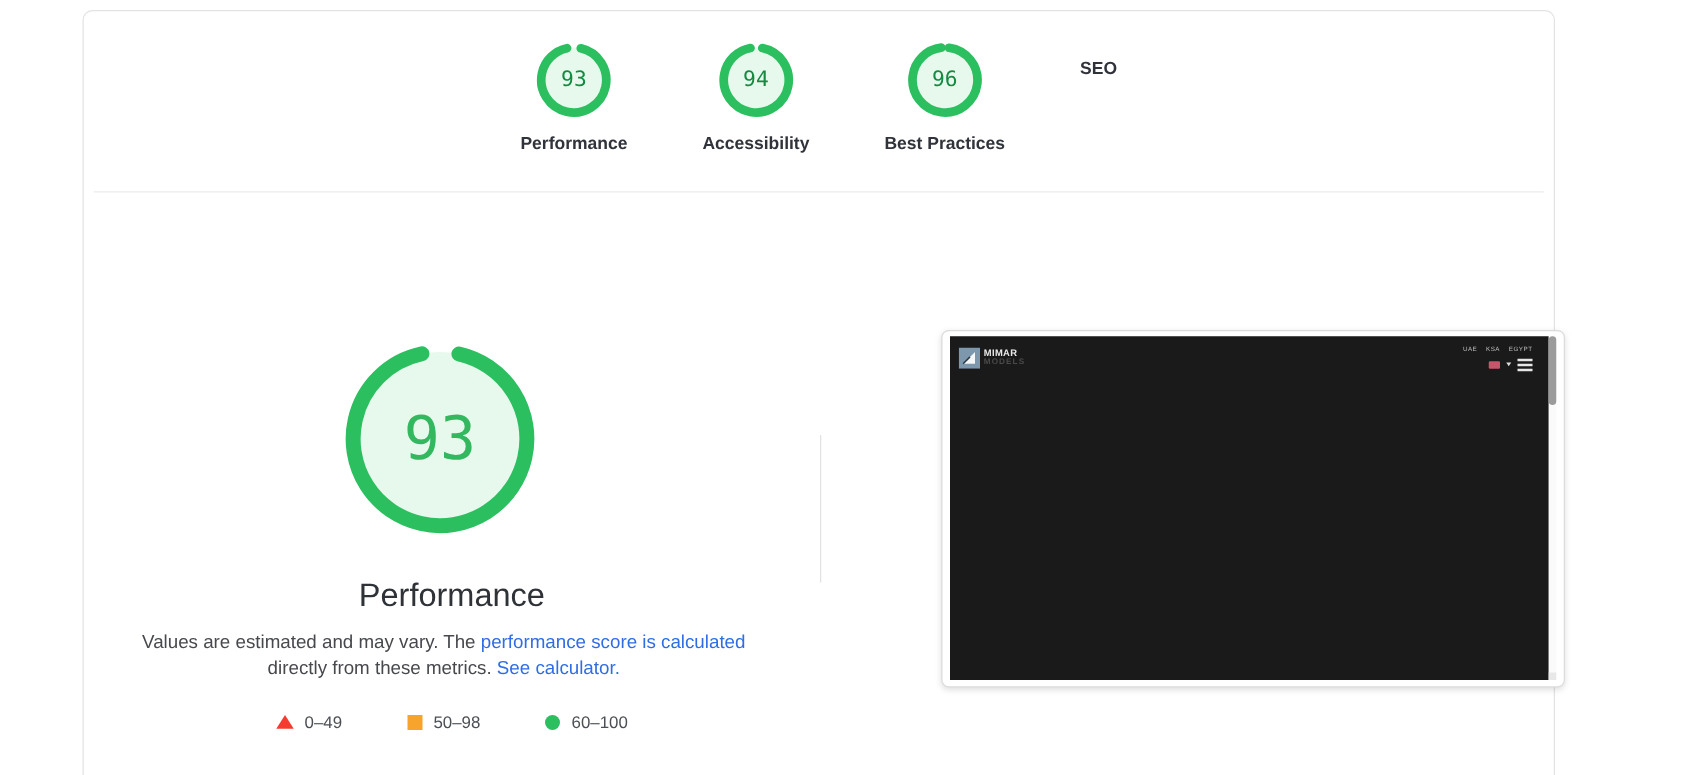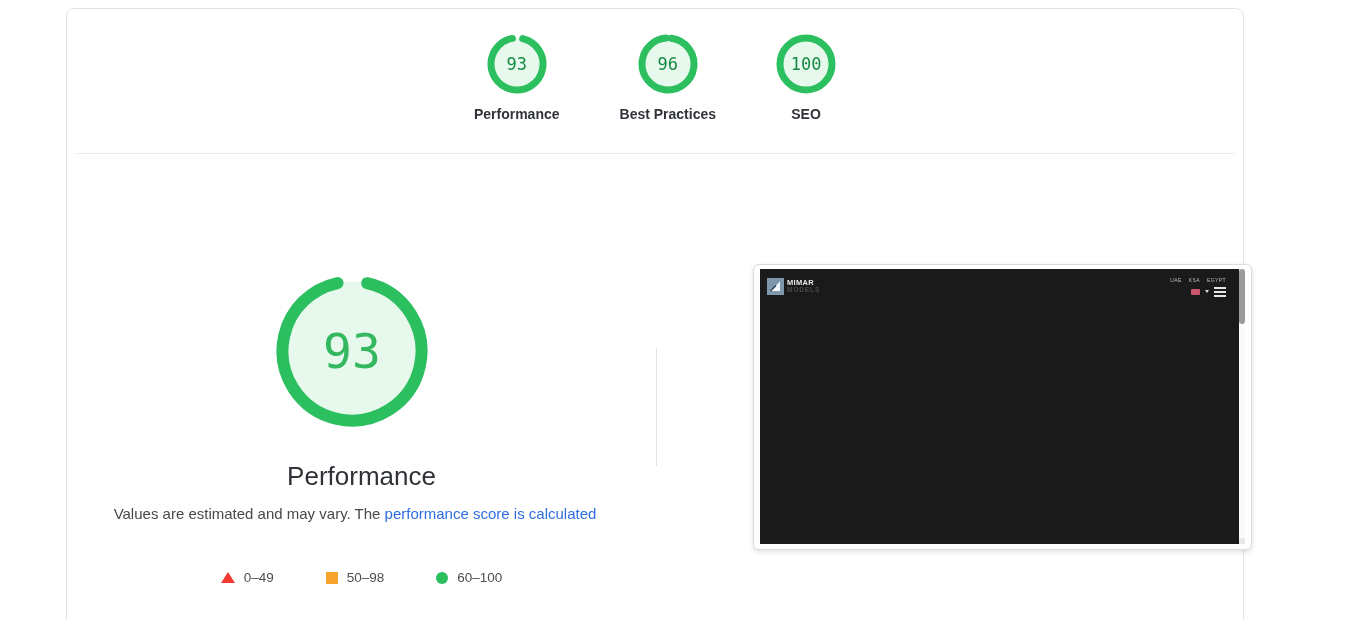--- a/index.html
+++ b/index.html
@@ -85,54 +85,60 @@
             <circle cx="30" cy="30" r="26" fill="none" stroke="#2cbf60" stroke-width="7" stroke-linecap="round" stroke-dasharray="151.92742072760242 163.36281798666926" transform="rotate(-77.4 30 30)"></circle>
           </svg>
         <div class="gauge-num">93</div>
       </div>
       <div class="summary-label">Performance</div>
     </a>
     <a class="summary-item">
       <div class="gauge-wrap" style="width: 60px; height: 60px;">
           <svg width="60" height="60">
             <circle cx="30" cy="30" r="26" fill="#e7f8ec"></circle>
+            <circle cx="30" cy="30" r="26" fill="none" stroke="#2cbf60" stroke-width="7" stroke-linecap="round" stroke-dasharray="153.5610489074691 163.36281798666926" transform="rotate(-79.2 30 30)"></circle>
+          </svg>
+        <div class="gauge-num">94</div>
+      </div>
+      <div class="summary-label">Accessibility</div>
+    </a>
+    <a class="summary-item">
+      <div class="gauge-wrap" style="width: 60px; height: 60px;">
+          <svg width="60" height="60">
+            <circle cx="30" cy="30" r="26" fill="#e7f8ec"></circle>
             <circle cx="30" cy="30" r="26" fill="none" stroke="#2cbf60" stroke-width="7" stroke-linecap="round" stroke-dasharray="156.82830526720247 163.36281798666926" transform="rotate(-82.8 30 30)"></circle>
           </svg>
         <div class="gauge-num">96</div>
       </div>
       <div class="summary-label">Best Practices</div>
     </a>
     <a class="summary-item">
-      <div class="gauge-wrap" style="width: 60px; height: 60px;">
-          <svg width="60" height="60">
-            <circle cx="30" cy="30" r="26" fill="#e7f8ec"></circle>
-            <circle cx="30" cy="30" r="26" fill="none" stroke="#2cbf60" stroke-width="7" transform="rotate(-90 30 30)"></circle>
-          </svg>
-        <div class="gauge-num">100</div>
-      </div>
       <div class="summary-label">SEO</div>
     </a>
   </div>
 
   <div class="h-divider"></div>
   <div class="v-divider"></div>
 
   <div class="big-gauge gauge-wrap" style="width: 152px; height: 152px;">
       <svg width="152" height="152">
         <circle cx="76" cy="76" r="69.5" fill="#e7f8ec"></circle>
         <circle cx="76" cy="76" r="69.5" fill="none" stroke="#2cbf60" stroke-width="12" stroke-linecap="round" stroke-dasharray="406.11368232955255 436.68137884898124" transform="rotate(-77.4 76 76)"></circle>
       </svg>
     <div class="gauge-num">93</div>
   </div>
 
   <h1 class="perf-title">Performance</h1>
 
   <p class="desc">
     <span class="desc-line">
       <span>Values are estimated and may vary. The </span><a>performance score is calculated</a>
+    </span>
+    <span class="desc-line">
+      <span>directly from these metrics. </span><a>See calculator.</a>
     </span>
   </p>
 
   <div class="legend">
     <div class="legend-item">
       <span class="shape-triangle"></span>
       <span>0–49</span>
     </div>
     <div class="legend-item">
       <span class="shape-square"></span>

